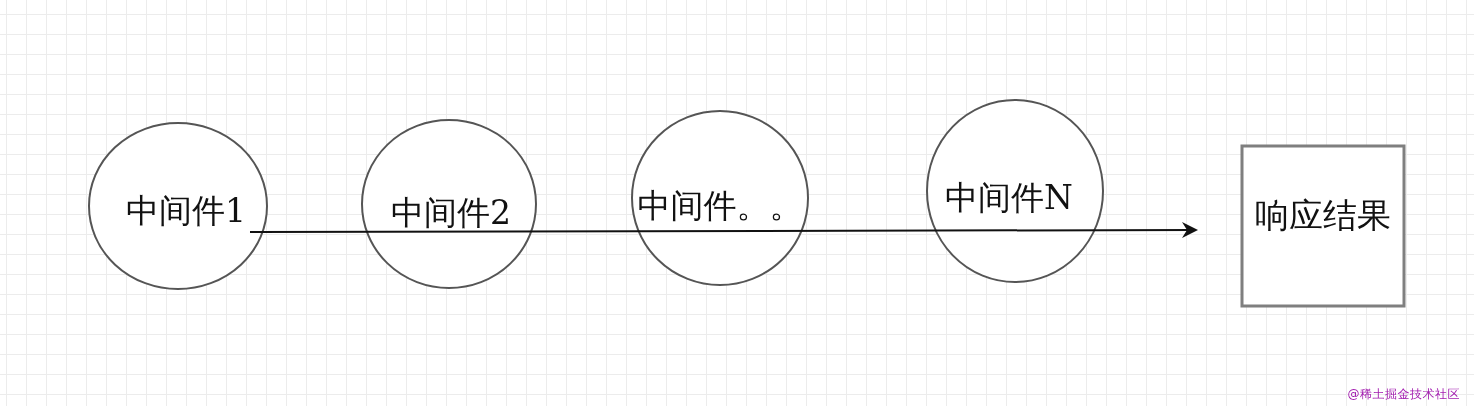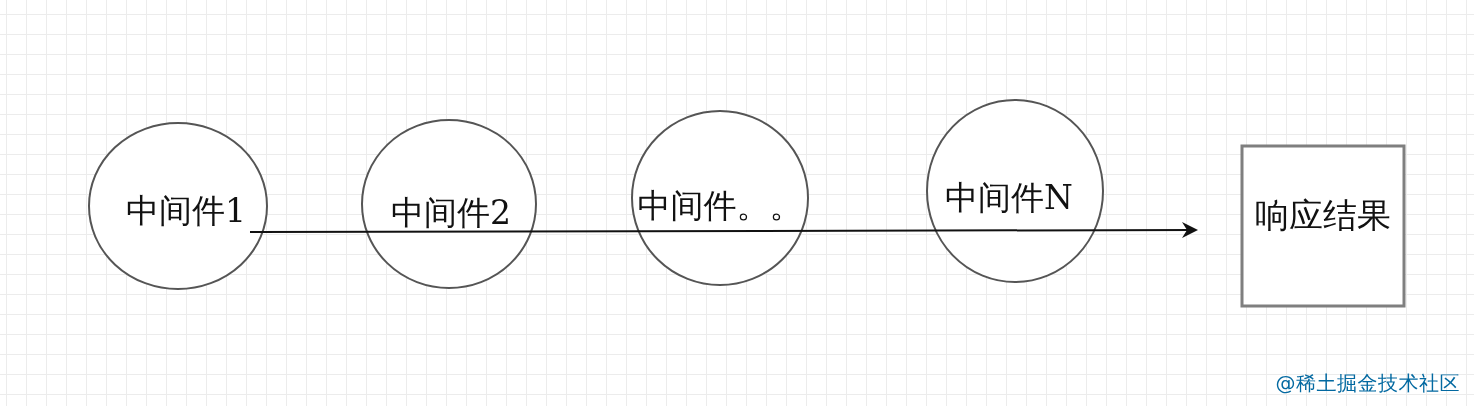--- a/index.html
+++ b/index.html
@@ -31,24 +31,24 @@
       width: 1474px;
       height: 406px;
     }
     .node-label {
       font-family: "DejaVu Serif", "Liberation Serif", serif;
       fill: #111111;
     }
     .watermark {
       position: absolute;
       right: 14px;
-      top: 370px;
+      top: 386px;
       font-family: "DejaVu Sans", "Liberation Sans", sans-serif;
-      font-size: 20px;
-      color: #0369a1;
+      font-size: 12px;
+      color: #a21caf;
       letter-spacing: 0.5px;
     }
   </style>
 </head>
 <body>
 
 <div class="canvas"></div>
 
 <svg class="diagram" viewBox="0 0 1474 406" xmlns="http://www.w3.org/2000/svg">
   <defs>

